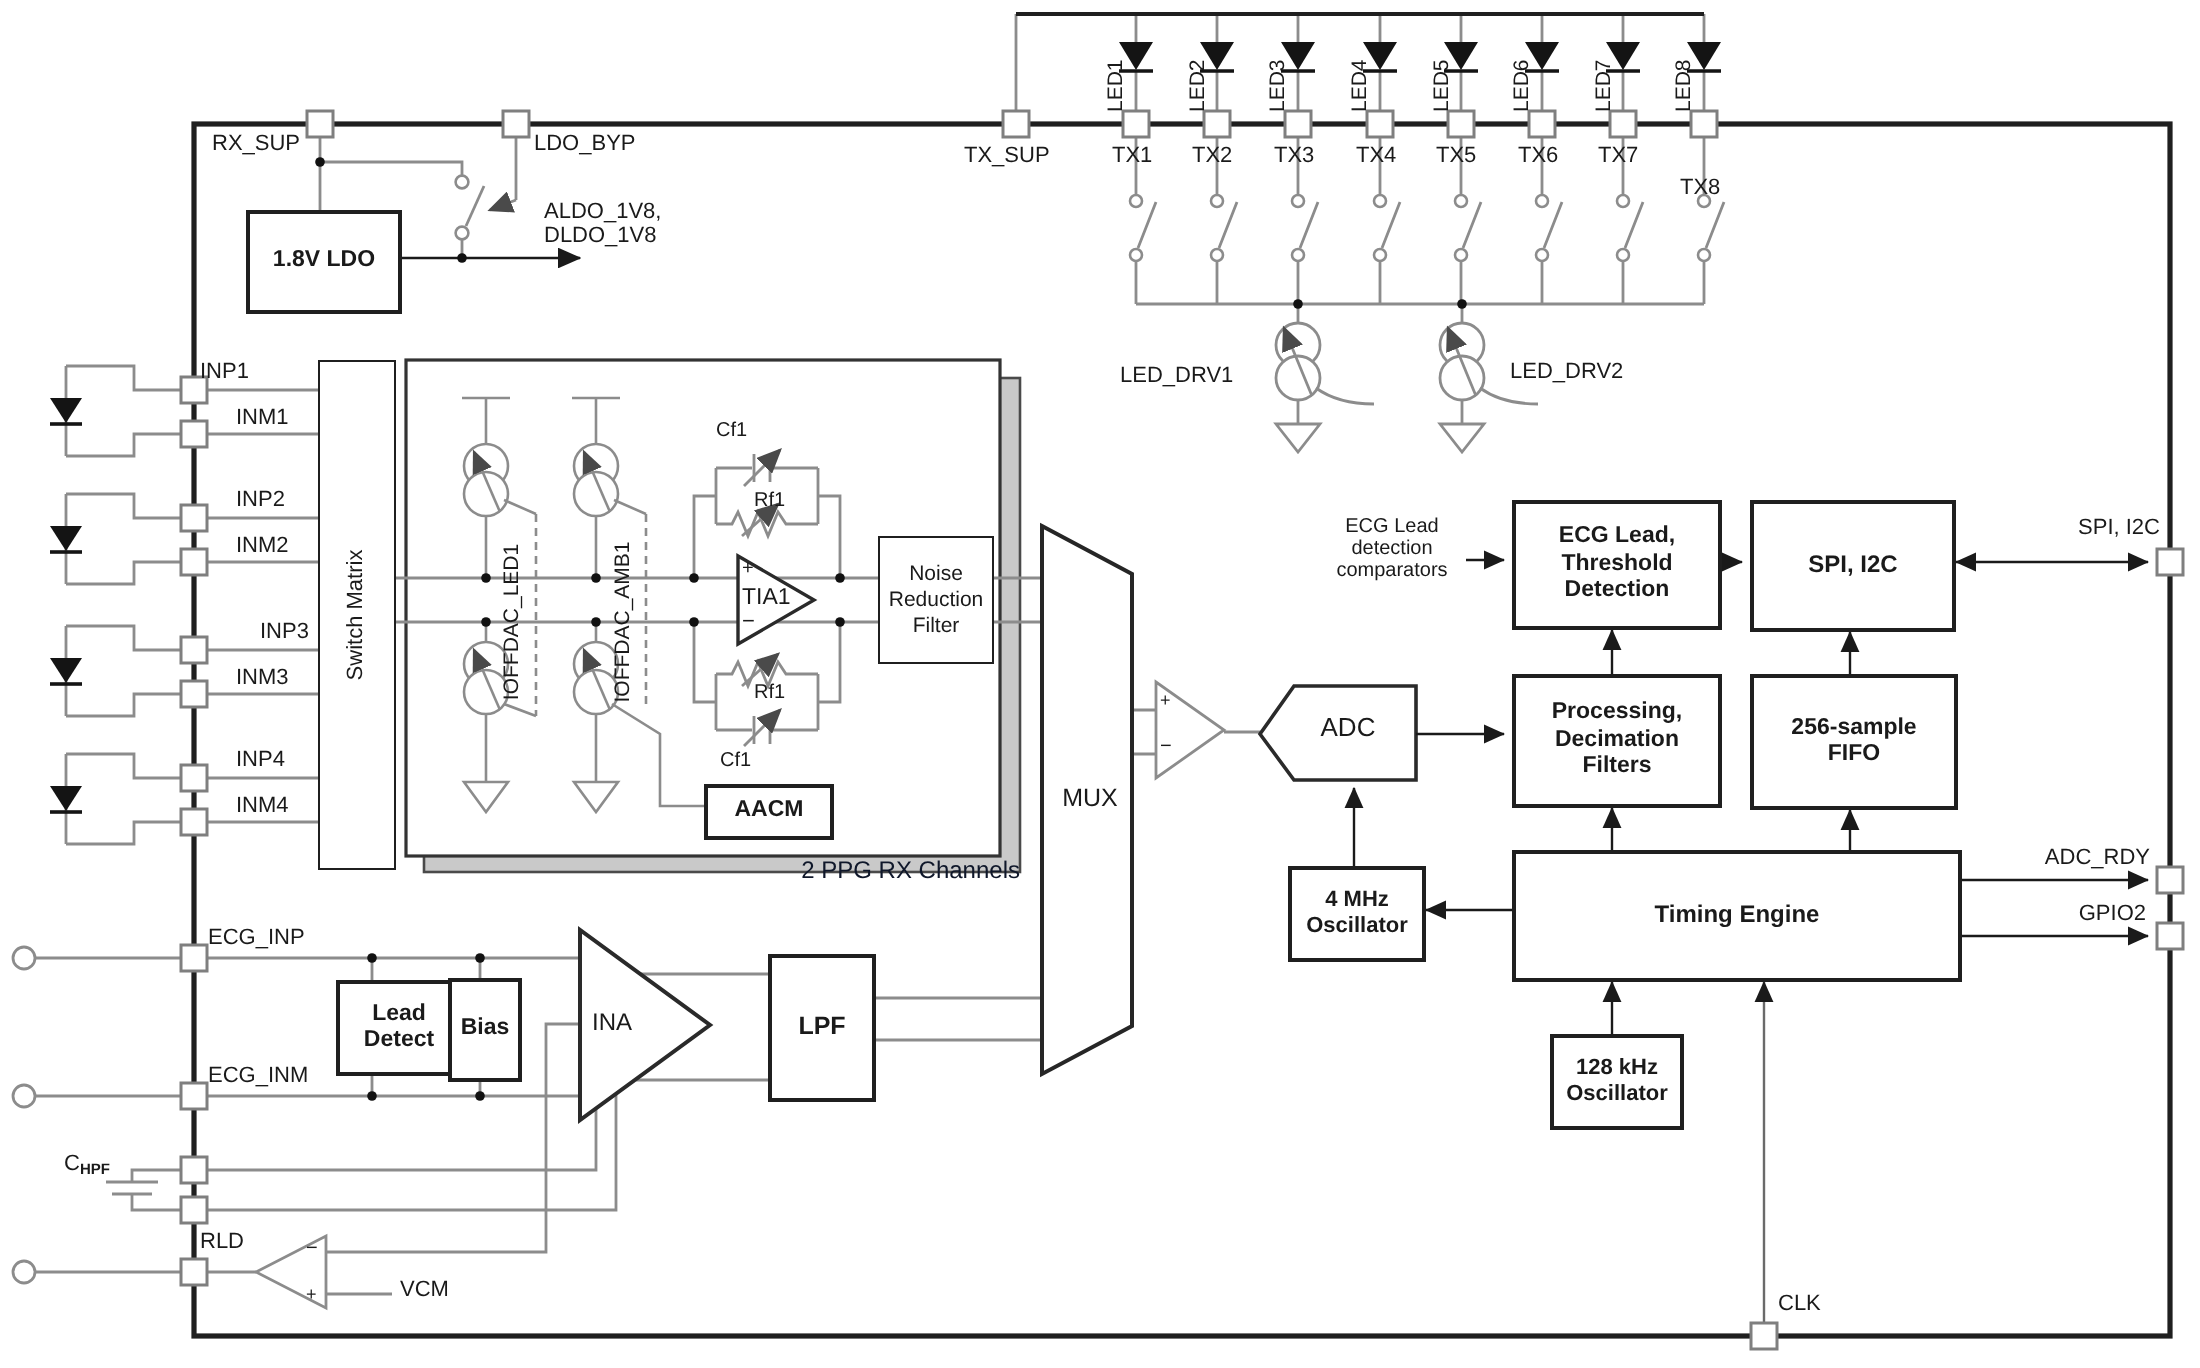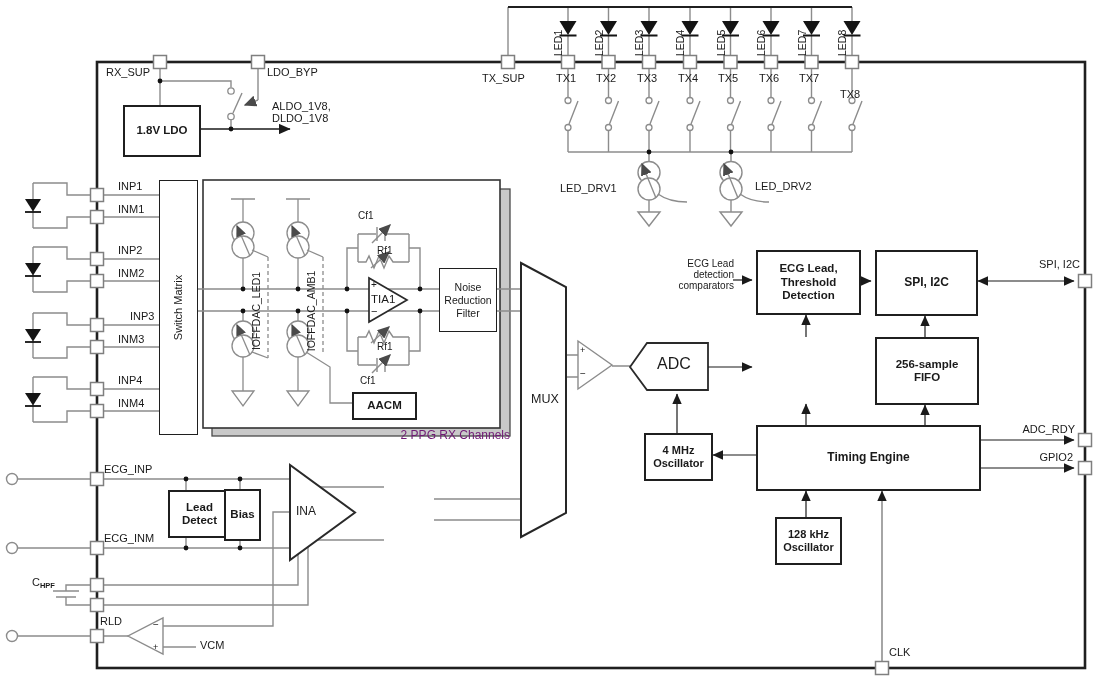--- a/index.html
+++ b/index.html
@@ -11,21 +11,21 @@
   .b{font-weight:normal;}
   .blk{position:absolute;z-index:3;background:#fff;border:2px solid #1f1f1f;
        display:flex;align-items:center;justify-content:center;text-align:center;
        font-weight:bold;font-size:11.5px;line-height:13.5px;}
   .blk.thin{border-width:1.6px;font-weight:normal;font-size:10.5px;line-height:13px;}
   .vwrap{position:absolute;z-index:4;display:flex;align-items:center;justify-content:center;}
   .vwrap span{transform:rotate(-90deg);white-space:nowrap;display:block;}
   .vlabel{position:absolute;z-index:4;font-size:10.5px;white-space:nowrap;
           transform:rotate(-90deg);transform-origin:0 0;}
   .cap{z-index:5;}
-  .blue{color:#701a75;}
+  .blue{color:#0f172a;}
   .rt{text-align:right;}
   .sub{font-size:7.5px;vertical-align:-2px;font-weight:bold;}
 </style>
 </head>
 <body>
 
 <div id="stage">
 
 <svg id="wires" width="1100" height="684" viewBox="0 0 1100 684">
   <defs>
@@ -299,37 +299,43 @@
     </div>
 
 <div class="blk" style="left:168px;top:490px;width:59px;height:44px">
   <span><span>Lead</span><br><span>Detect</span></span>
     </div>
 
 <div class="blk" style="left:224px;top:489px;width:33px;height:48px">
   <span>Bias</span>
     </div>
 
+<div class="blk" style="left:384px;top:477px;width:50px;height:70px;font-size:12.5px">
+  <span>LPF</span>
+    </div>
 
 <div class="blk" style="left:644px;top:433px;width:65px;height:44px;font-size:11px">
   <span><span>4 MHz</span><br><span>Oscillator</span></span>
     </div>
 
 <div class="blk" style="left:775px;top:517px;width:63px;height:44px;font-size:11px">
   <span><span>128 kHz</span><br><span>Oscillator</span></span>
     </div>
 
 <div class="blk" style="left:756px;top:250px;width:101px;height:61px">
   <span><span>ECG Lead,</span><br><span>Threshold</span><br><span>Detection</span></span>
     </div>
 
 <div class="blk" style="left:875px;top:250px;width:99px;height:62px;font-size:12px">
   <span>SPI, I2C</span>
     </div>
 
+<div class="blk" style="left:756px;top:337px;width:101px;height:63px">
+  <span><span>Processing,</span><br><span>Decimation</span><br><span>Filters</span></span>
+    </div>
 
 <div class="blk" style="left:875px;top:337px;width:100px;height:64px">
   <span><span>256-sample</span><br><span>FIFO</span></span>
     </div>
 
 <div class="blk" style="left:756px;top:425px;width:221px;height:62px;font-size:12px">
   <span>Timing Engine</span>
     </div>
 
 <div class="lbl" style="left:106px;top:66px">RX_SUP</div>
@@ -352,21 +358,21 @@
 <div class="vlabel" style="left:633px;top:56px">LED3</div>
 <div class="vlabel" style="left:674px;top:56px">LED4</div>
 <div class="vlabel" style="left:714.5px;top:56px">LED5</div>
 <div class="vlabel" style="left:755px;top:56px">LED6</div>
 <div class="vlabel" style="left:795.5px;top:56px">LED7</div>
 <div class="vlabel" style="left:836px;top:56px">LED8</div>
 
 <div class="lbl b" style="left:560px;top:182px">LED_DRV1</div>
 <div class="lbl b" style="left:755px;top:180px">LED_DRV2</div>
 
-<div class="lbl" style="left:118px;top:180px">INP1</div>
+<div class="lbl" style="left:100px;top:180px">INP1</div>
 <div class="lbl" style="left:118px;top:203px">INM1</div>
 <div class="lbl" style="left:118px;top:244px">INP2</div>
 <div class="lbl" style="left:118px;top:267px">INM2</div>
 <div class="lbl" style="left:130px;top:310px">INP3</div>
 <div class="lbl" style="left:118px;top:333px">INM3</div>
 <div class="lbl" style="left:118px;top:374px">INP4</div>
 <div class="lbl" style="left:118px;top:397px">INM4</div>
 
 <div class="vwrap" style="left:250px;top:258px;width:12px;height:105px">
   <span style="font-size:10.5px">IOFFDAC_LED1</span>
@@ -382,23 +388,23 @@
 
 <div class="lbl sm cap" style="left:371px;top:279px">+</div>
 <div class="lbl b cap" style="left:371px;top:293px;font-size:11.5px">TIA1</div>
 <div class="lbl cap" style="left:371px;top:305px">−</div>
 
 <div class="lbl b blue rt" style="left:390px;top:429px;width:120px;font-size:12px">2 PPG RX Channels</div>
 
 <div class="lbl b cap" style="left:527px;top:393px;width:36px;text-align:center;font-size:12.5px">MUX</div>
 <div class="lbl cap" style="left:580px;top:344px;font-size:9px">+</div>
 <div class="lbl cap" style="left:580px;top:368px;font-size:10px">−</div>
-<div class="lbl b cap" style="left:650px;top:358px;width:48px;text-align:center;font-size:16px">ADC</div>
-
-<div class="lbl sm" style="left:658px;top:258px;width:76px;text-align:right">
+<div class="lbl b cap" style="left:650px;top:358px;width:48px;text-align:center;font-size:13px">ADC</div>
+
+<div class="lbl sm" style="left:658px;top:258px;width:76px;text-align:center">
   <span>ECG Lead</span><br><span>detection</span><br><span>comparators</span></div>
 
 <div class="lbl rt" style="left:990px;top:258px;width:90px">SPI, I2C</div>
 <div class="lbl rt" style="left:985px;top:423px;width:90px">ADC_RDY</div>
 <div class="lbl rt" style="left:985px;top:451px;width:88px">GPIO2</div>
 <div class="lbl" style="left:889px;top:646px">CLK</div>
 
 <div class="lbl" style="left:104px;top:463px">ECG_INP</div>
 <div class="lbl" style="left:104px;top:532px">ECG_INM</div>
 <div class="lbl b cap" style="left:296px;top:505px;font-size:12px">INA</div>

